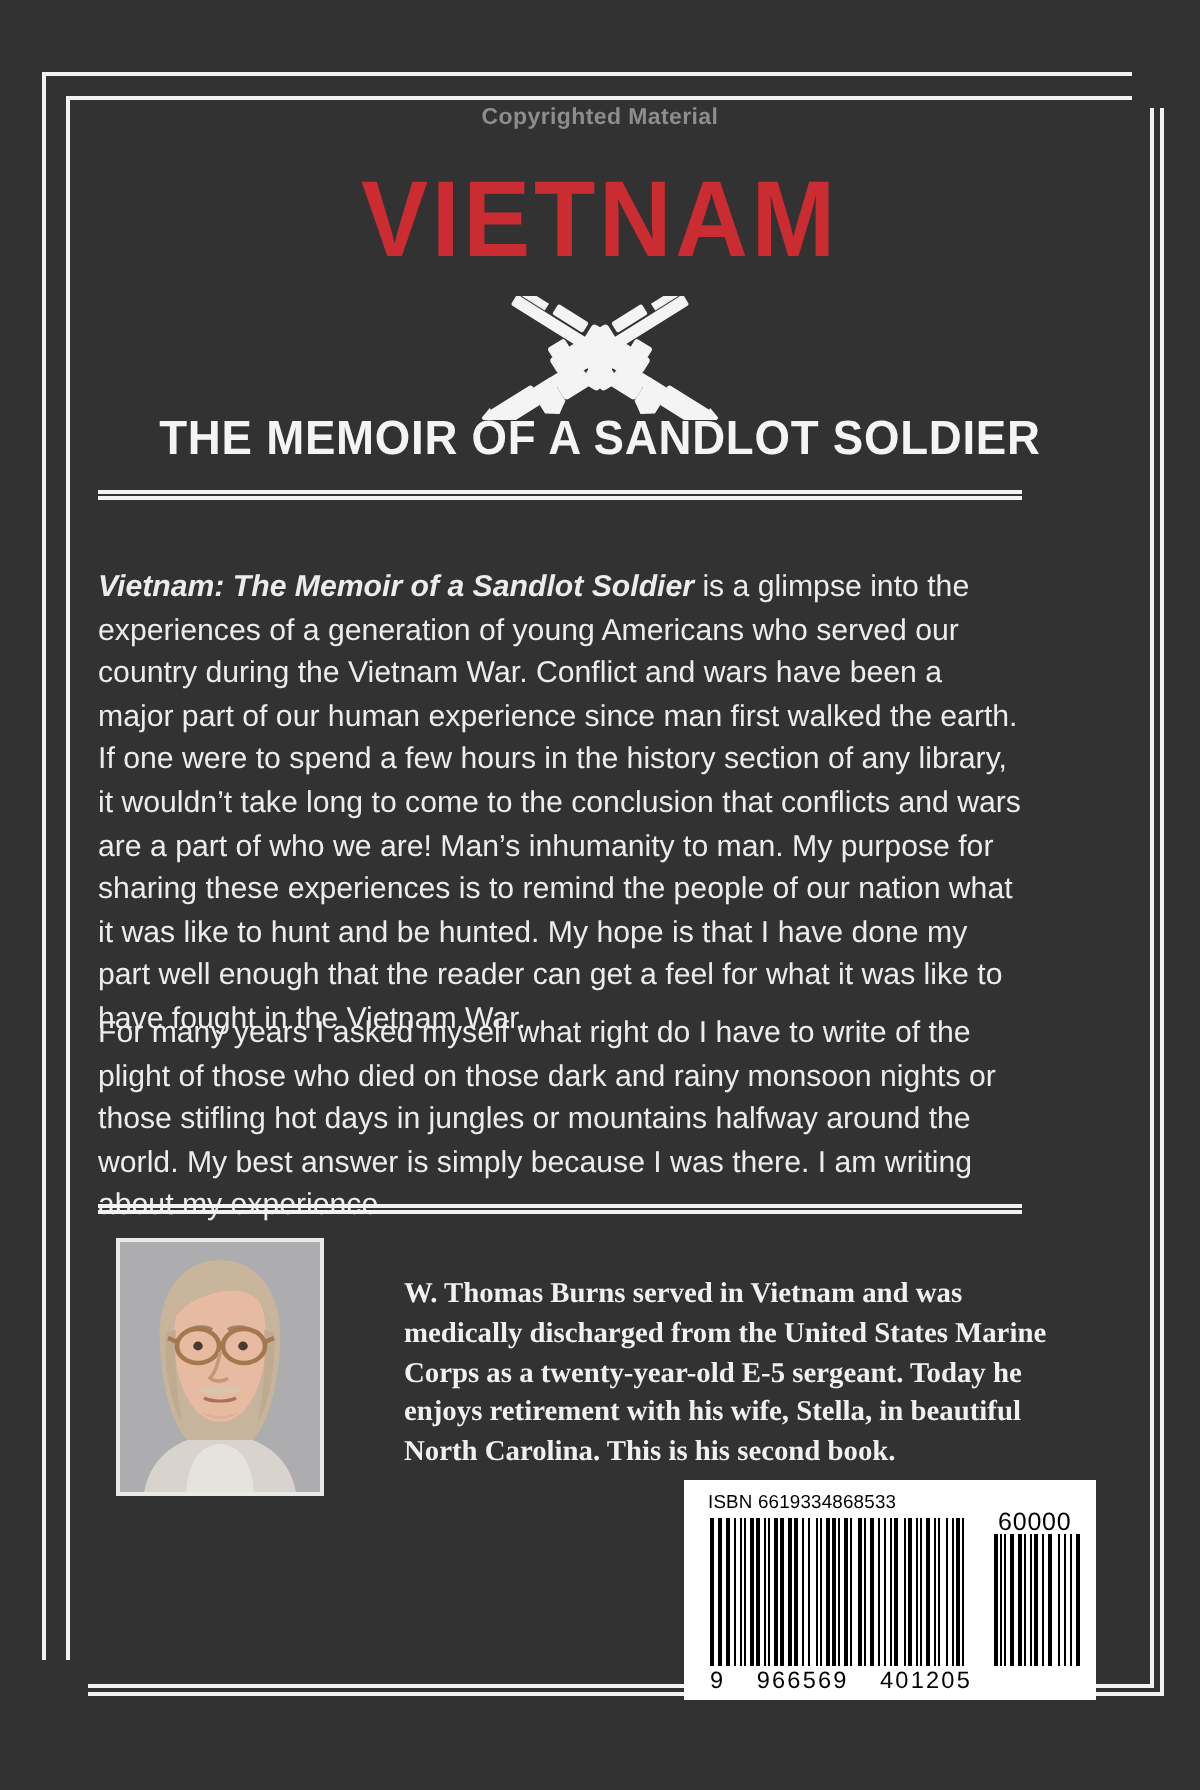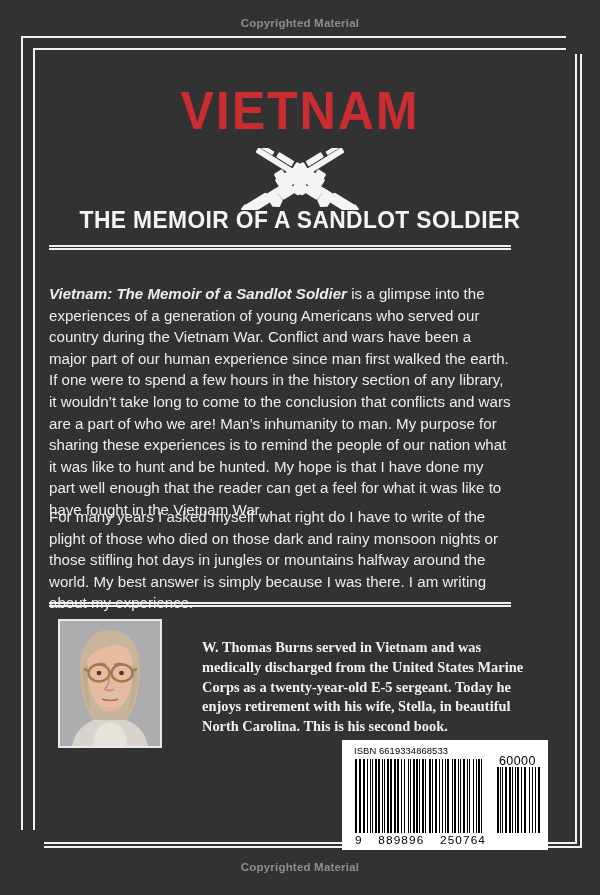--- a/index.html
+++ b/index.html
@@ -20,20 +20,21 @@
   .copyright-strip {
     position: absolute;
     left: 0;
     width: 600px;
     text-align: center;
     color: #8e8d8e;
     font-size: 11.5px;
     font-weight: bold;
     letter-spacing: .2px;
     font-family: "Liberation Sans", sans-serif;
+    margin-top: 36px;
   }
   .copyright-top { top: 17px; }
   .copyright-bottom { top: 861px; }
 
   
   .frame-outer {
     position: absolute;
     left: 21px;
     top: 36px;
     width: 556px;
@@ -379,18 +380,18 @@
       <div class="bar" style="left: 19.95px; width: 2.1px;"></div>
       <div class="bar" style="left: 24.15px; width: 1.05px;"></div>
       <div class="bar" style="left: 27.3px; width: 2.1px;"></div>
       <div class="bar" style="left: 31.5px; width: 1.05px;"></div>
       <div class="bar" style="left: 34.65px; width: 1.05px;"></div>
       <div class="bar" style="left: 37.8px; width: 1.05px;"></div>
       <div class="bar" style="left: 40.95px; width: 2.1px;"></div>
     </div>
   <div class="human-digits">
     <span>9</span>
-    <span>889896</span>
-    <span>250764</span>
+    <span>966569</span>
+    <span>401205</span>
   </div>
 </div>
 
 <div class="copyright-strip copyright-bottom">Copyrighted Material</div>
 
 </body></html>

